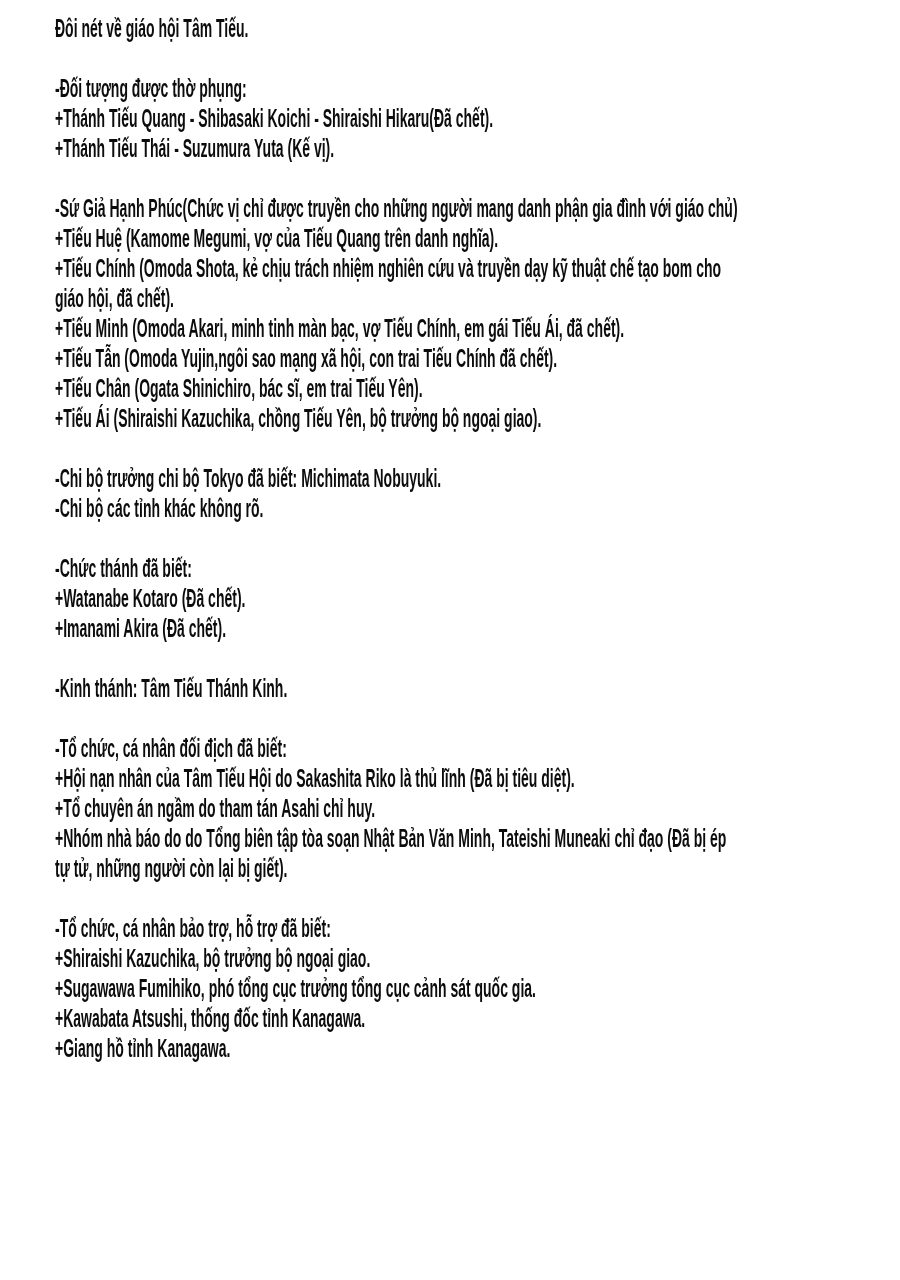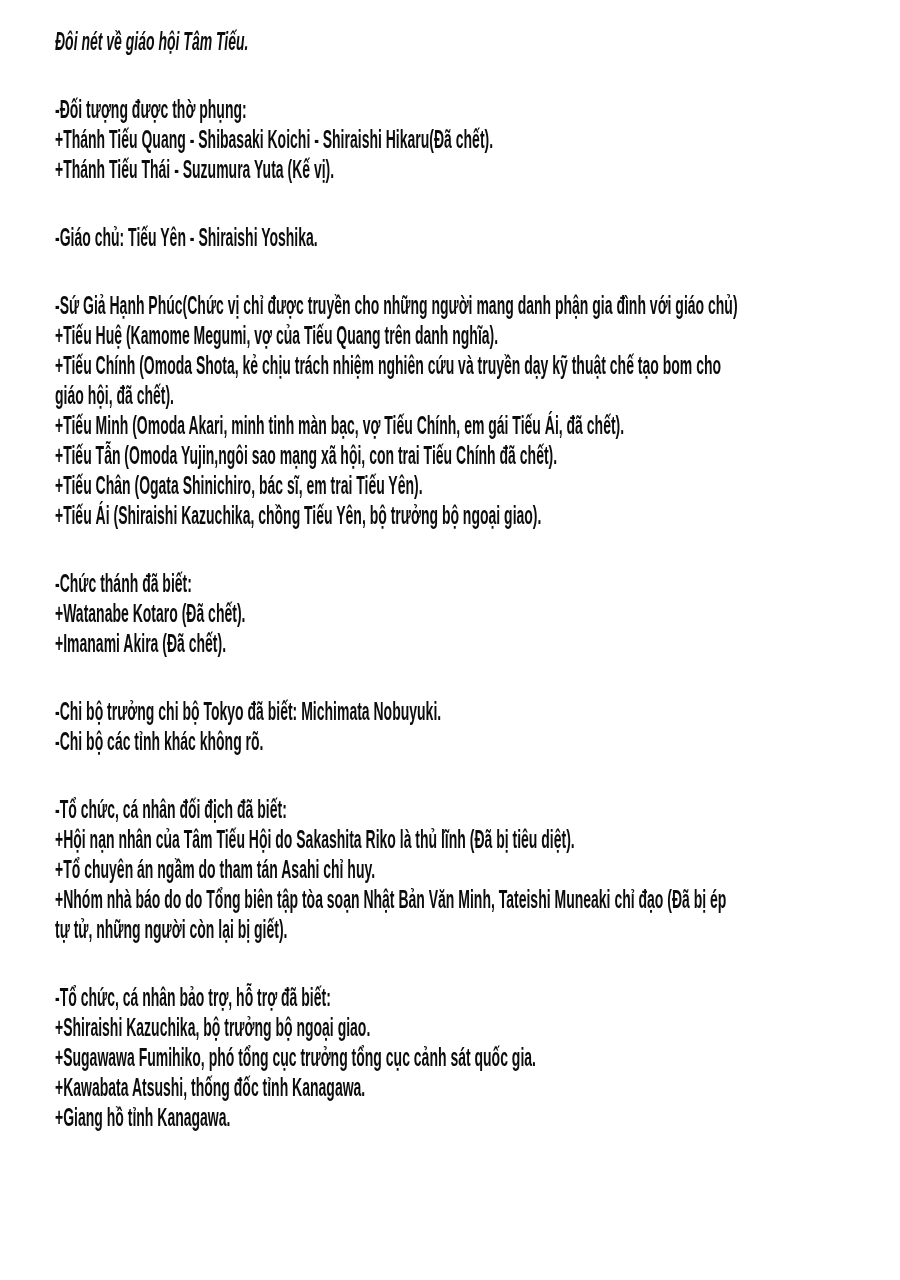--- a/index.html
+++ b/index.html
@@ -10,22 +10,22 @@
   body {
     width: 900px;
     height: 1280px;
     overflow: hidden;
   }
   .doc {
     box-sizing: border-box;
     padding: 10px 0 0 55px;
     color: #0c0c0c;
   }
-  .section { margin-top: 38px; }
-  .section:first-child { margin-top: 16px; font-style: italic; }
+  .section { margin-top: 30px; }
+  .section:first-child { margin-top: 3px; }
   .line {
     font-family: "Liberation Sans", sans-serif;
     font-weight: 700;
     font-size: 25px;
     line-height: 30px;
     white-space: nowrap;
     letter-spacing: 0;
     transform: scaleX(0.56);
     transform-origin: 0 0;
   }
@@ -38,46 +38,46 @@
   <div class="section">
     <div class="line">Đôi nét về giáo hội Tâm Tiếu.</div>
   </div>
 
   <div class="section">
     <div class="line">-Đối tượng được thờ phụng:</div>
     <div class="line">+Thánh Tiếu Quang - Shibasaki Koichi - Shiraishi Hikaru(Đã chết).</div>
     <div class="line">+Thánh Tiếu Thái - Suzumura Yuta (Kế vị).</div>
   </div>
 
-  <div class="section">
-    <div class="line">-Giáo chủ: Tiếu Yên - Shiraishi Yoshika.</div>
-  </div>
 
   <div class="section">
     <div class="line">-Sứ Giả Hạnh Phúc(Chức vị chỉ được truyền cho những người mang danh phận gia đình với giáo chủ)</div>
     <div class="line">+Tiếu Huệ (Kamome Megumi, vợ của Tiếu Quang trên danh nghĩa).</div>
     <div class="line">+Tiếu Chính (Omoda Shota, kẻ chịu trách nhiệm nghiên cứu và truyền dạy kỹ thuật chế tạo bom cho</div>
     <div class="line">giáo hội, đã chết).</div>
     <div class="line">+Tiếu Minh (Omoda Akari, minh tinh màn bạc, vợ Tiếu Chính, em gái Tiếu Ái, đã chết).</div>
     <div class="line">+Tiếu Tẫn (Omoda Yujin,ngôi sao mạng xã hội, con trai Tiếu Chính đã chết).</div>
     <div class="line">+Tiếu Chân (Ogata Shinichiro, bác sĩ, em trai Tiếu Yên).</div>
     <div class="line">+Tiếu Ái (Shiraishi Kazuchika, chồng Tiếu Yên, bộ trưởng bộ ngoại giao).</div>
   </div>
 
   <div class="section">
+    <div class="line">-Chi bộ trưởng chi bộ Tokyo đã biết: Michimata Nobuyuki.</div>
+    <div class="line">-Chi bộ các tỉnh khác không rõ.</div>
+  </div>
+
+  <div class="section">
     <div class="line">-Chức thánh đã biết:</div>
     <div class="line">+Watanabe Kotaro (Đã chết).</div>
     <div class="line">+Imanami Akira (Đã chết).</div>
   </div>
 
   <div class="section">
-    <div class="line">-Chi bộ trưởng chi bộ Tokyo đã biết: Michimata Nobuyuki.</div>
-    <div class="line">-Chi bộ các tỉnh khác không rõ.</div>
+    <div class="line">-Kinh thánh: Tâm Tiếu Thánh Kinh.</div>
   </div>
-
 
 
 
   <div class="section">
     <div class="line">-Tổ chức, cá nhân đối địch đã biết:</div>
     <div class="line">+Hội nạn nhân của Tâm Tiếu Hội do Sakashita Riko là thủ lĩnh (Đã bị tiêu diệt).</div>
     <div class="line">+Tổ chuyên án ngầm do tham tán Asahi chỉ huy.</div>
     <div class="line">+Nhóm nhà báo do do Tổng biên tập tòa soạn Nhật Bản Văn Minh, Tateishi Muneaki chỉ đạo (Đã bị ép</div>
     <div class="line">tự tử, những người còn lại bị giết).</div>
   </div>

